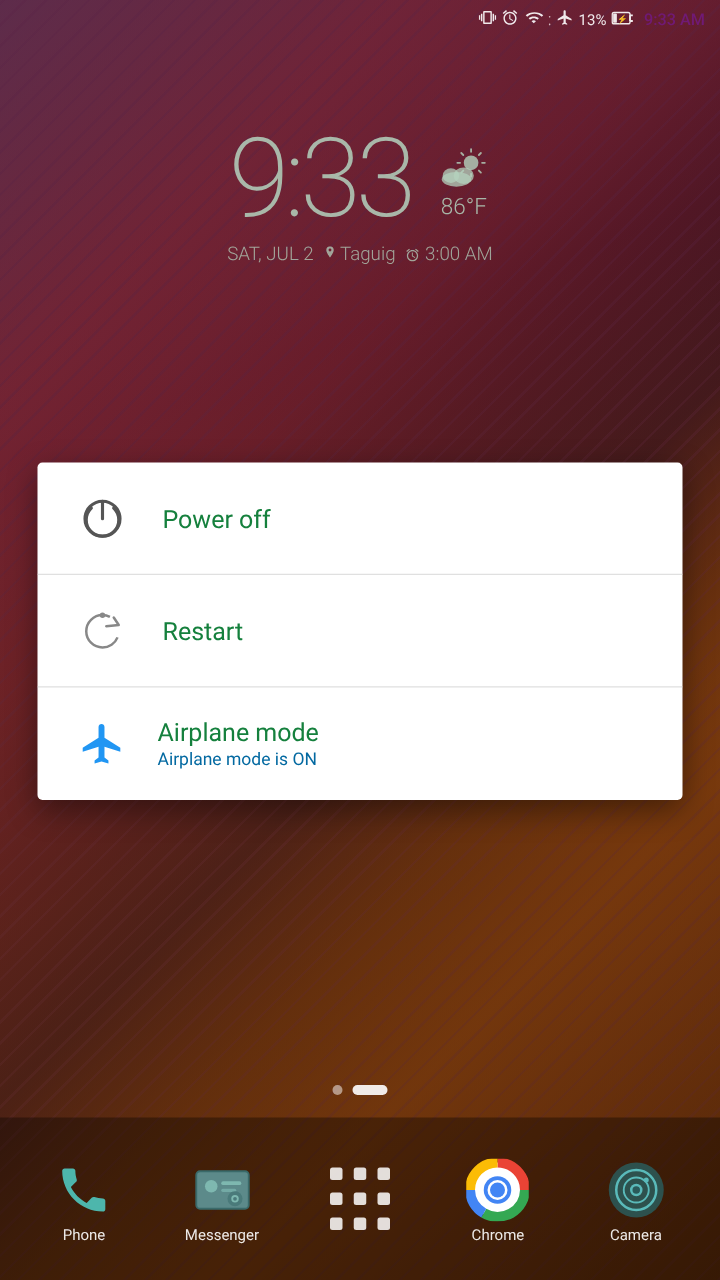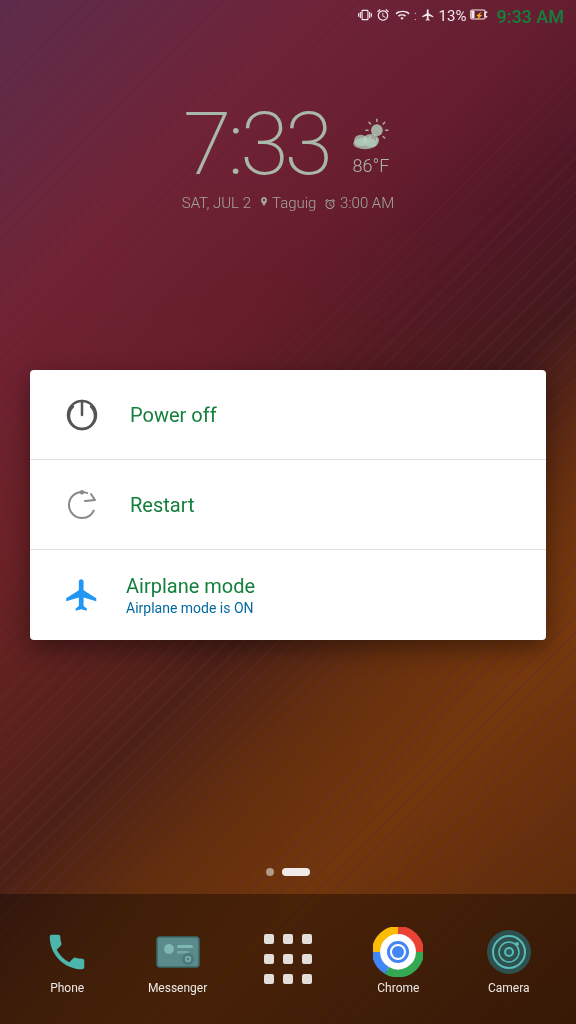--- a/index.html
+++ b/index.html
@@ -84,22 +84,22 @@
       gap: 4px;
     }
 
     .status-icon {
       color: white;
       font-size: 13px;
       opacity: 0.9;
     }
 
     .status-time {
-      color: #15803d;
-      font-size: 18px;
+      color: #701a75;
+      font-size: 13px;
       font-weight: 500;
       margin-left: 4px;
     }
 
     
     .clock-widget {
       position: absolute;
       top: 100px;
       left: 0;
       right: 0;
@@ -305,39 +305,39 @@
     </span>
 
     <span class="status-icon" style="font-size:10px; opacity:0.7;">⁚</span>
 
     <span class="status-icon">
       <svg width="14" height="14" viewBox="0 0 24 24" fill="white">
         <path d="M21 16v-2l-8-5V3.5c0-.83-.67-1.5-1.5-1.5S10 2.67 10 3.5V9l-8 5v2l8-2.5V19l-2 1.5V22l3.5-1 3.5 1v-1.5L13 19v-5.5l8 2.5z"></path>
       </svg>
     </span>
 
-    <span class="status-icon" style="font-size:15px;">13%</span>
+    <span class="status-icon" style="font-size:12px;">13%</span>
 
     <span class="status-icon">
       <svg width="18" height="13" viewBox="0 0 24 14" fill="none" stroke="white" stroke-width="1.5">
         <rect x="1" y="1" width="19" height="12" rx="2" ry="2"></rect>
         <rect x="2" y="2" width="4" height="10" rx="1" fill="white" stroke="none"></rect>
         <line x1="20" y1="4" x2="23" y2="4" stroke="white" stroke-width="2"></line>
         <line x1="20" y1="10" x2="23" y2="10" stroke="white" stroke-width="2"></line>
         <line x1="20" y1="4" x2="20" y2="10" stroke="white" stroke-width="2"></line>
         <text x="7" y="11" fill="white" stroke="none" font-size="9" font-weight="bold">⚡</text>
       </svg>
     </span>
     <span class="status-time">9:33 AM</span>
   </div>
 </div>
 
 <div class="clock-widget">
   <div class="clock-row">
-    <div class="clock-time">7:33</div>
+    <div class="clock-time">9:33</div>
     <div class="weather-widget">
 
       <svg class="weather-icon-svg" viewBox="0 0 60 45" fill="none" xmlns="http://www.w3.org/2000/svg">
 
         <circle cx="38" cy="16" r="8" fill="rgba(180,210,190,0.8)"></circle>
         <line x1="38" y1="4" x2="38" y2="1" stroke="rgba(180,210,190,0.8)" stroke-width="2" stroke-linecap="round"></line>
         <line x1="38" y1="31" x2="38" y2="28" stroke="rgba(180,210,190,0.8)" stroke-width="2" stroke-linecap="round"></line>
         <line x1="26" y1="16" x2="23" y2="16" stroke="rgba(180,210,190,0.8)" stroke-width="2" stroke-linecap="round"></line>
         <line x1="53" y1="16" x2="50" y2="16" stroke="rgba(180,210,190,0.8)" stroke-width="2" stroke-linecap="round"></line>
         <line x1="29.5" y1="7.5" x2="27.3" y2="5.3" stroke="rgba(180,210,190,0.8)" stroke-width="2" stroke-linecap="round"></line>

